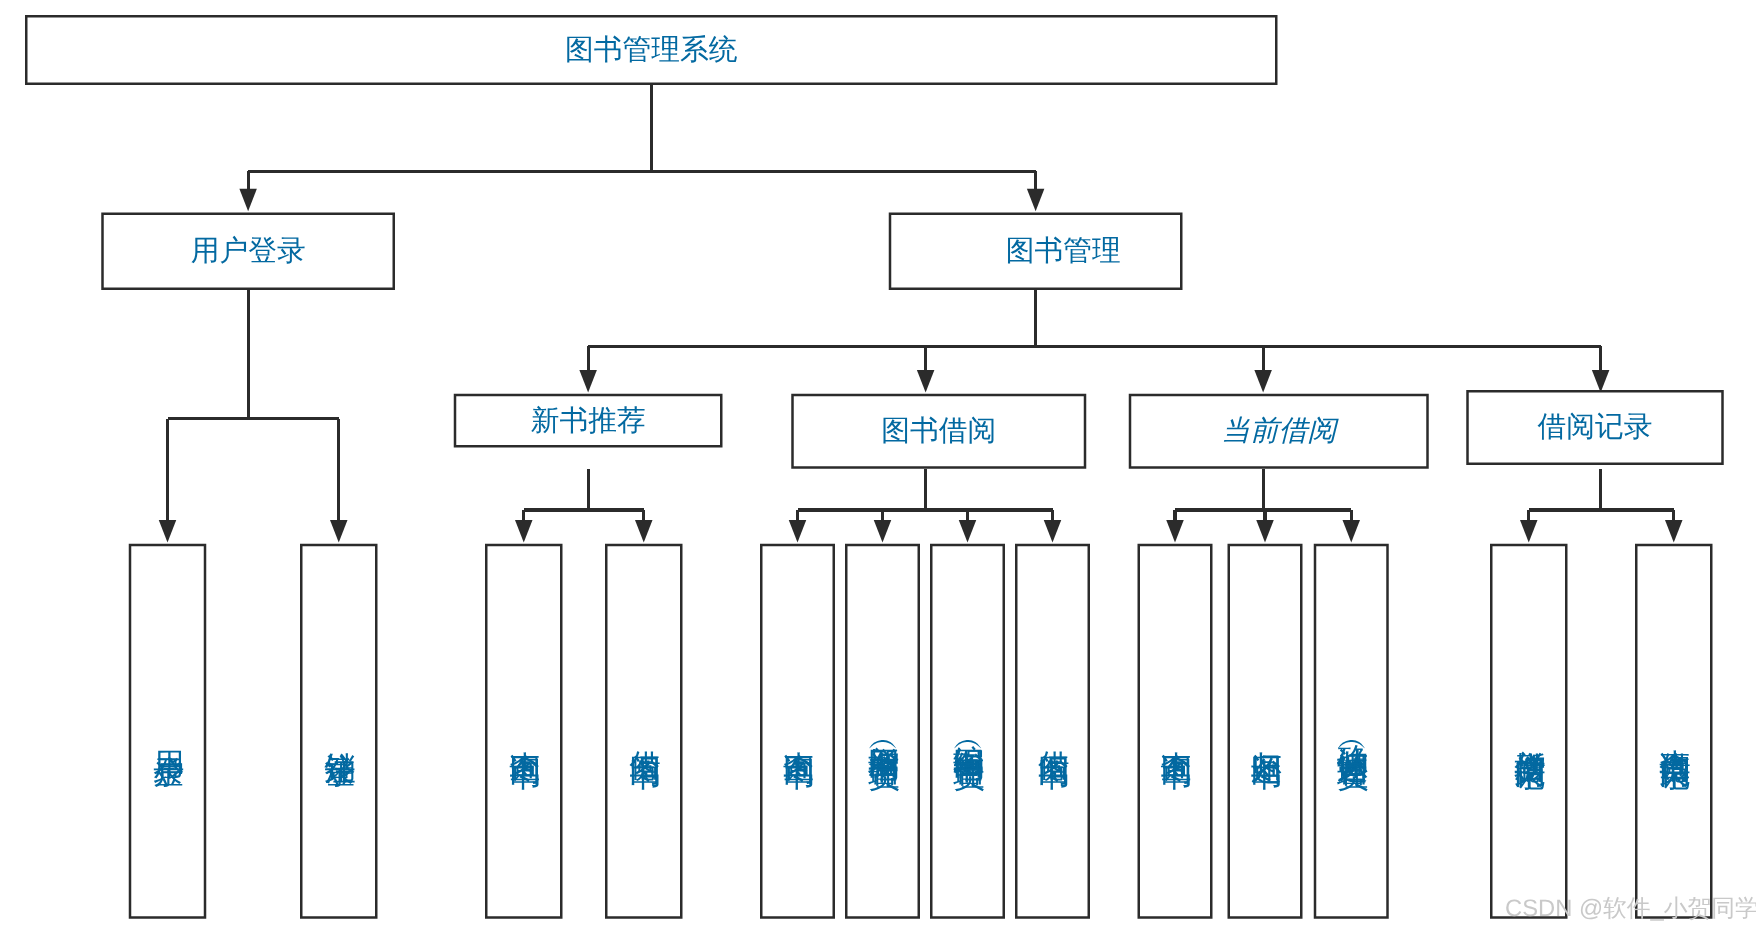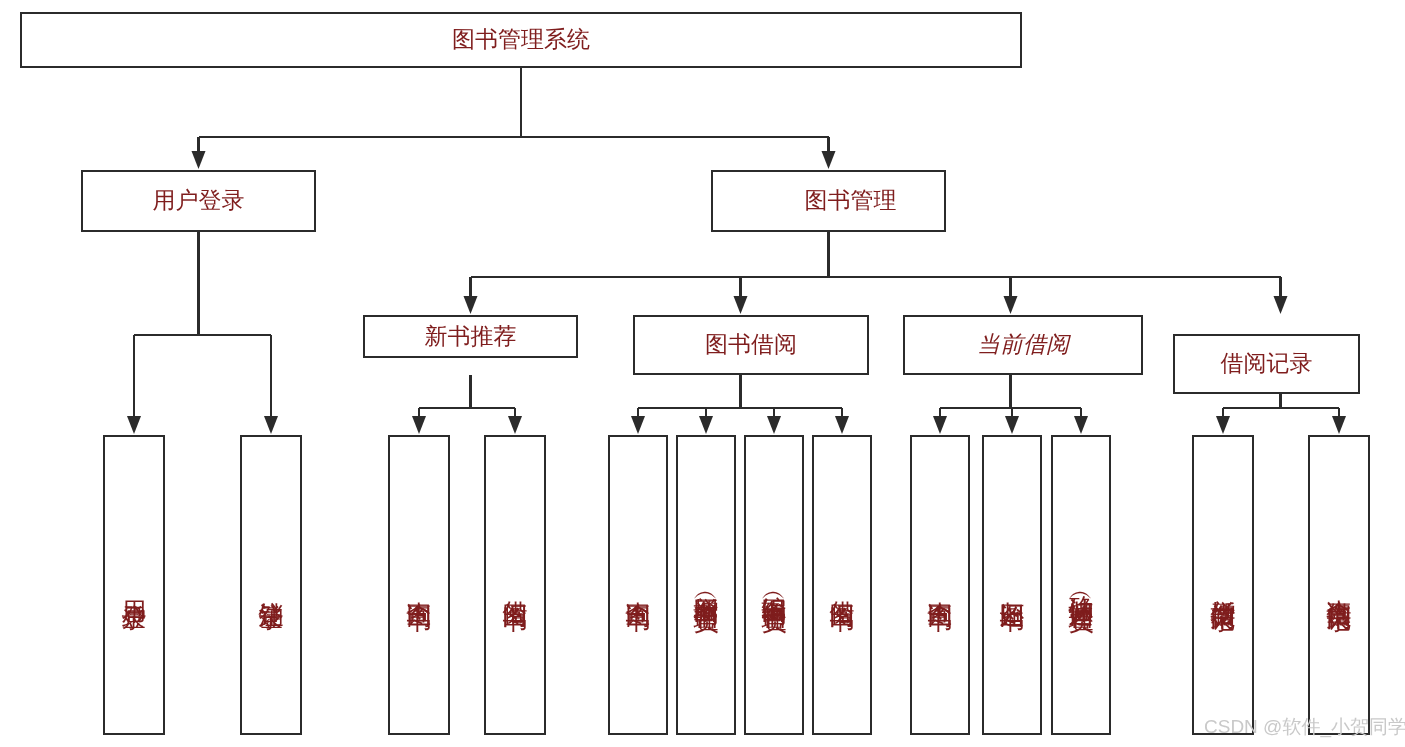--- a/index.html
+++ b/index.html
@@ -30,21 +30,21 @@
     position: absolute;
     box-sizing: border-box;
     background: #ffffff;
     border: 2px solid #2b2b2b;
     display: flex;
     align-items: center;
     justify-content: center;
     overflow: hidden;
   }
   .node-label {
-    color: #7f1d1d;
+    color: #0369a1;
     font-family: "Liberation Sans", "DejaVu Sans", sans-serif;
     line-height: 1.18;
     text-align: center;
     white-space: nowrap;
   }
   .node-h .node-label {
     font-size: 23px;
   }
   .node-title .node-label {
     font-size: 23px;
@@ -141,21 +141,21 @@
       </div>
       <div class="node-box node-h" style="left: 363px; top: 315px; width: 215px; height: 43px;">
         <div class="node-label">新书推荐</div>
       </div>
       <div class="node-box node-h" style="left: 633px; top: 315px; width: 236px; height: 60px;">
         <div class="node-label">图书借阅</div>
       </div>
       <div class="node-box node-h" style="left: 903px; top: 315px; width: 240px; height: 60px; font-style: italic;">
         <div class="node-label">当前借阅</div>
       </div>
-      <div class="node-box node-h" style="left: 1173px; top: 334px; width: 187px; height: 60px;">
+      <div class="node-box node-h" style="left: 1173px; top: 312px; width: 206px; height: 60px;">
         <div class="node-label">借阅记录</div>
       </div>
       <div class="node-box node-v" style="left: 103px; top: 435px; width: 62px; height: 300px;">
         <div class="node-label">用户登录</div>
       </div>
       <div class="node-box node-v" style="left: 240px; top: 435px; width: 62px; height: 300px;">
         <div class="node-label">注销登录</div>
       </div>
       <div class="node-box node-v" style="left: 388px; top: 435px; width: 62px; height: 300px;">
         <div class="node-label">查询图书</div>

